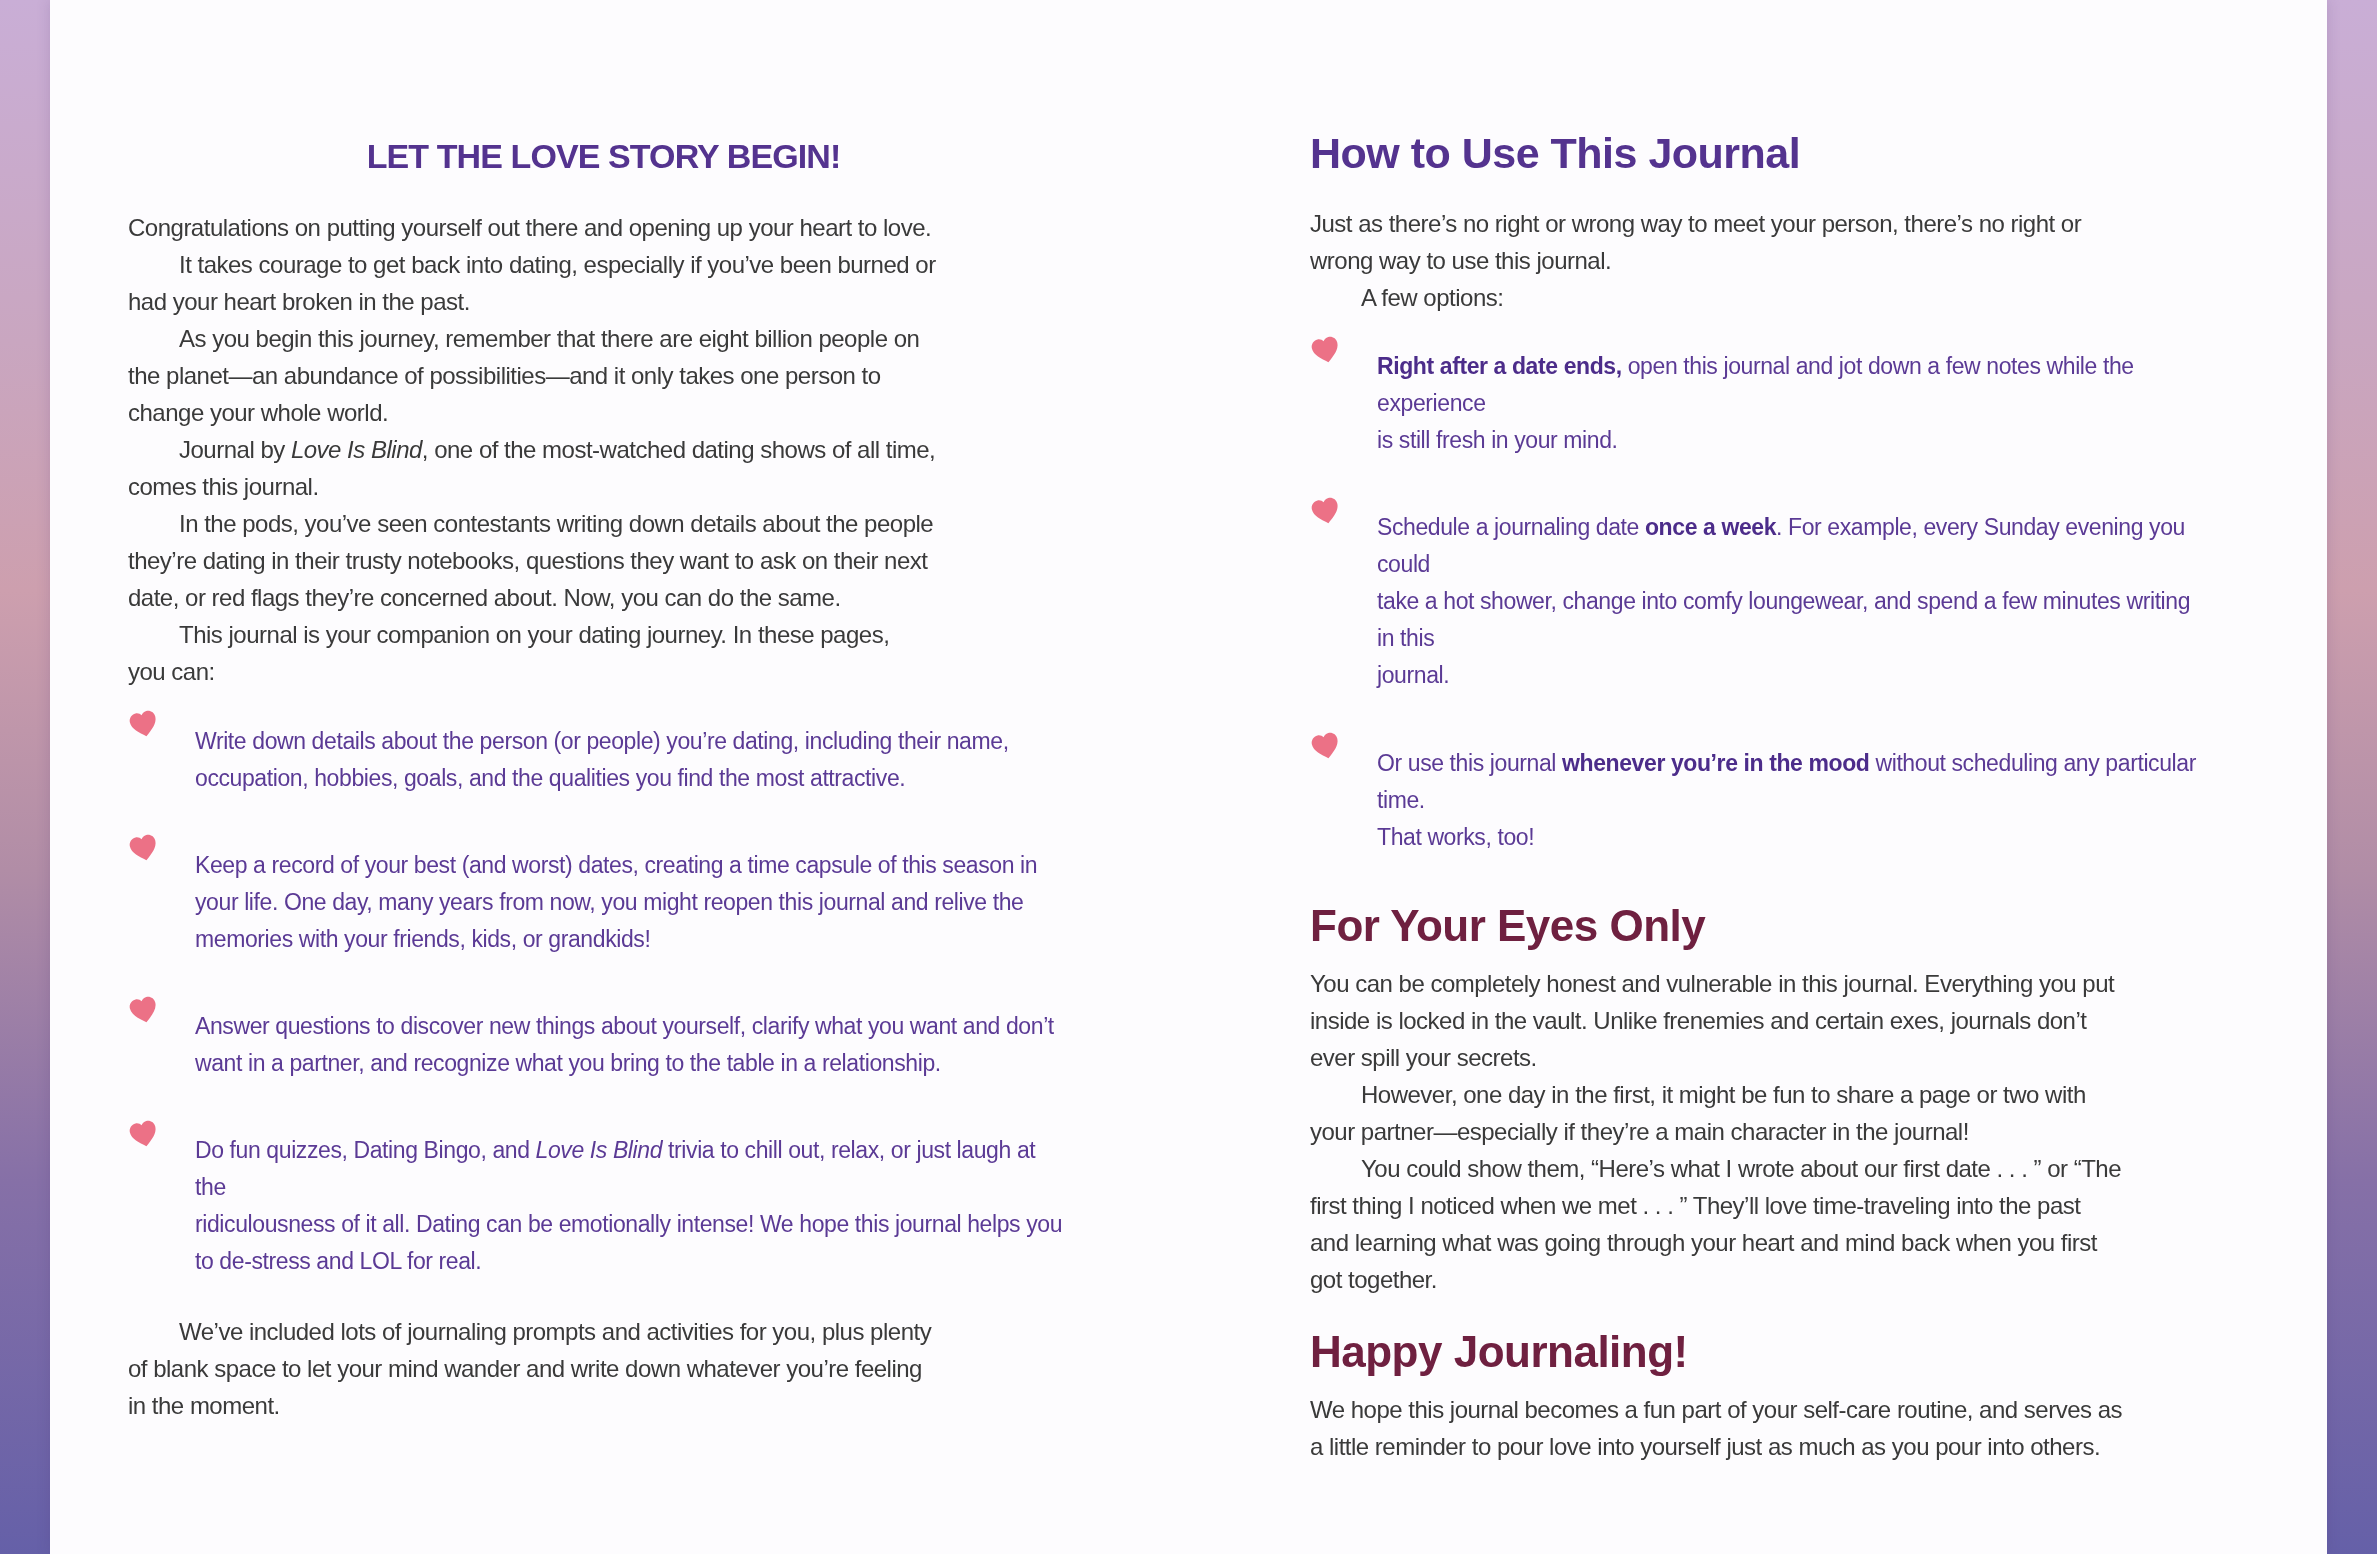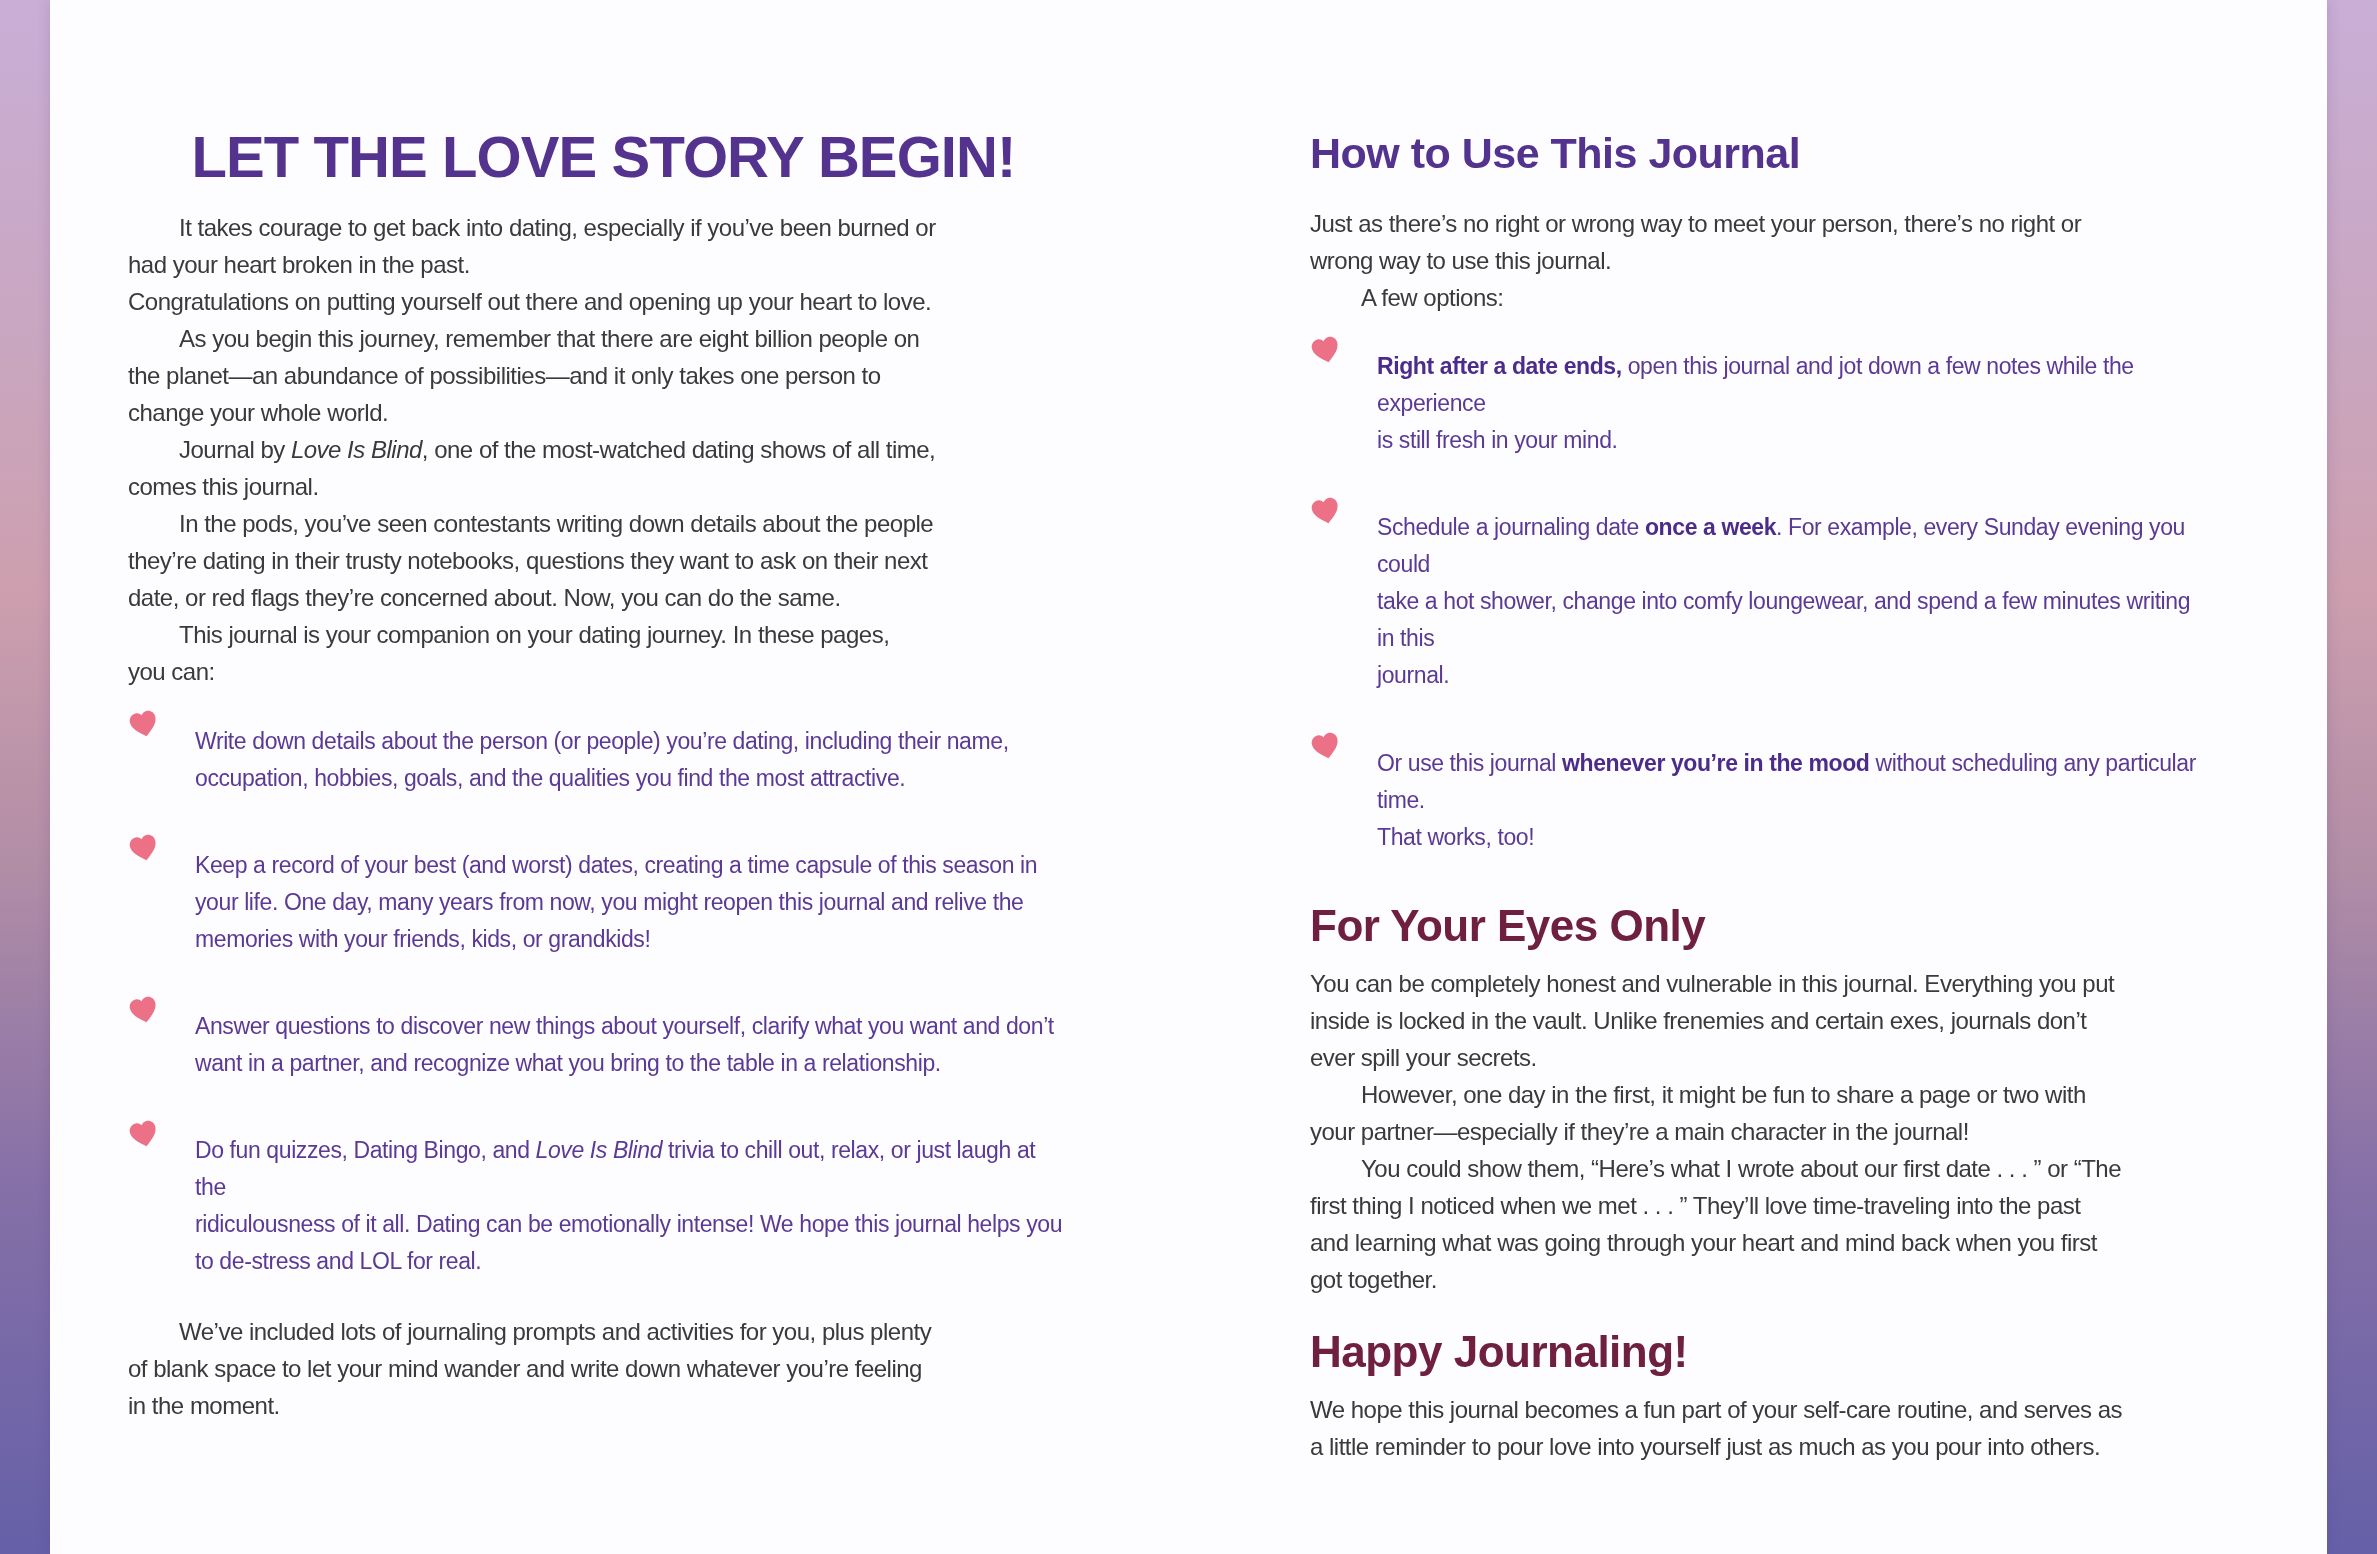--- a/index.html
+++ b/index.html
@@ -26,21 +26,21 @@
   .page {
     position: absolute;
     top: 128px;
   }
   .page-left  { left: 78px;  width: 951px; }  
   .page-right { left: 1260px; width: 914px; } 
 
   h1.spread-title {
     margin: 0 0 24px 0;
     text-align: center;
-    font-size: 58px;
+    font-size: 34px;
     line-height: 57px;
     font-weight: bold;
     letter-spacing: -0.9px;
     color: var(--title-purple);
   }
   h2.page-title {
     margin: 0 0 25.6px 0;
     font-size: 43px;
     line-height: 51px;
     font-weight: bold;
@@ -100,23 +100,23 @@
   p.bullet .bd { color: var(--bullet-purple-bold); }
 </style>
 </head>
 <body data-name="background-gradient">
 
 <div class="spread" data-name="book-spread">
 
   <div class="page page-left" data-name="left-page">
     <h1 class="spread-title" data-name="page-title">LET THE LOVE STORY BEGIN!</h1>
     <div data-name="left-paragraphs">
+        <p class="body" data-name="paragraph"><span>Congratulations on putting yourself out there and opening up your heart to love.</span></p>
         <p class="body indent" data-name="paragraph"><span>It takes courage to get back into dating, especially if you’ve been burned or
 had your heart broken in the past.</span></p>
-        <p class="body" data-name="paragraph"><span>Congratulations on putting yourself out there and opening up your heart to love.</span></p>
         <p class="body indent" data-name="paragraph"><span>As you begin this journey, remember that there are eight billion people on
 the planet—an abundance of possibilities—and it only takes one person to
 change your whole world.</span></p>
         <p class="body indent" data-name="paragraph"><span>Journal by </span><span class="it">Love Is Blind</span><span>, one of the most-watched dating shows of all time,
 comes this journal.</span></p>
         <p class="body indent" data-name="paragraph"><span>In the pods, you’ve seen contestants writing down details about the people
 they’re dating in their trusty notebooks, questions they want to ask on their next
 date, or red flags they’re concerned about. Now, you can do the same.</span></p>
         <p class="body indent" data-name="paragraph"><span>This journal is your companion on your dating journey. In these pages,
 you can:</span></p>

